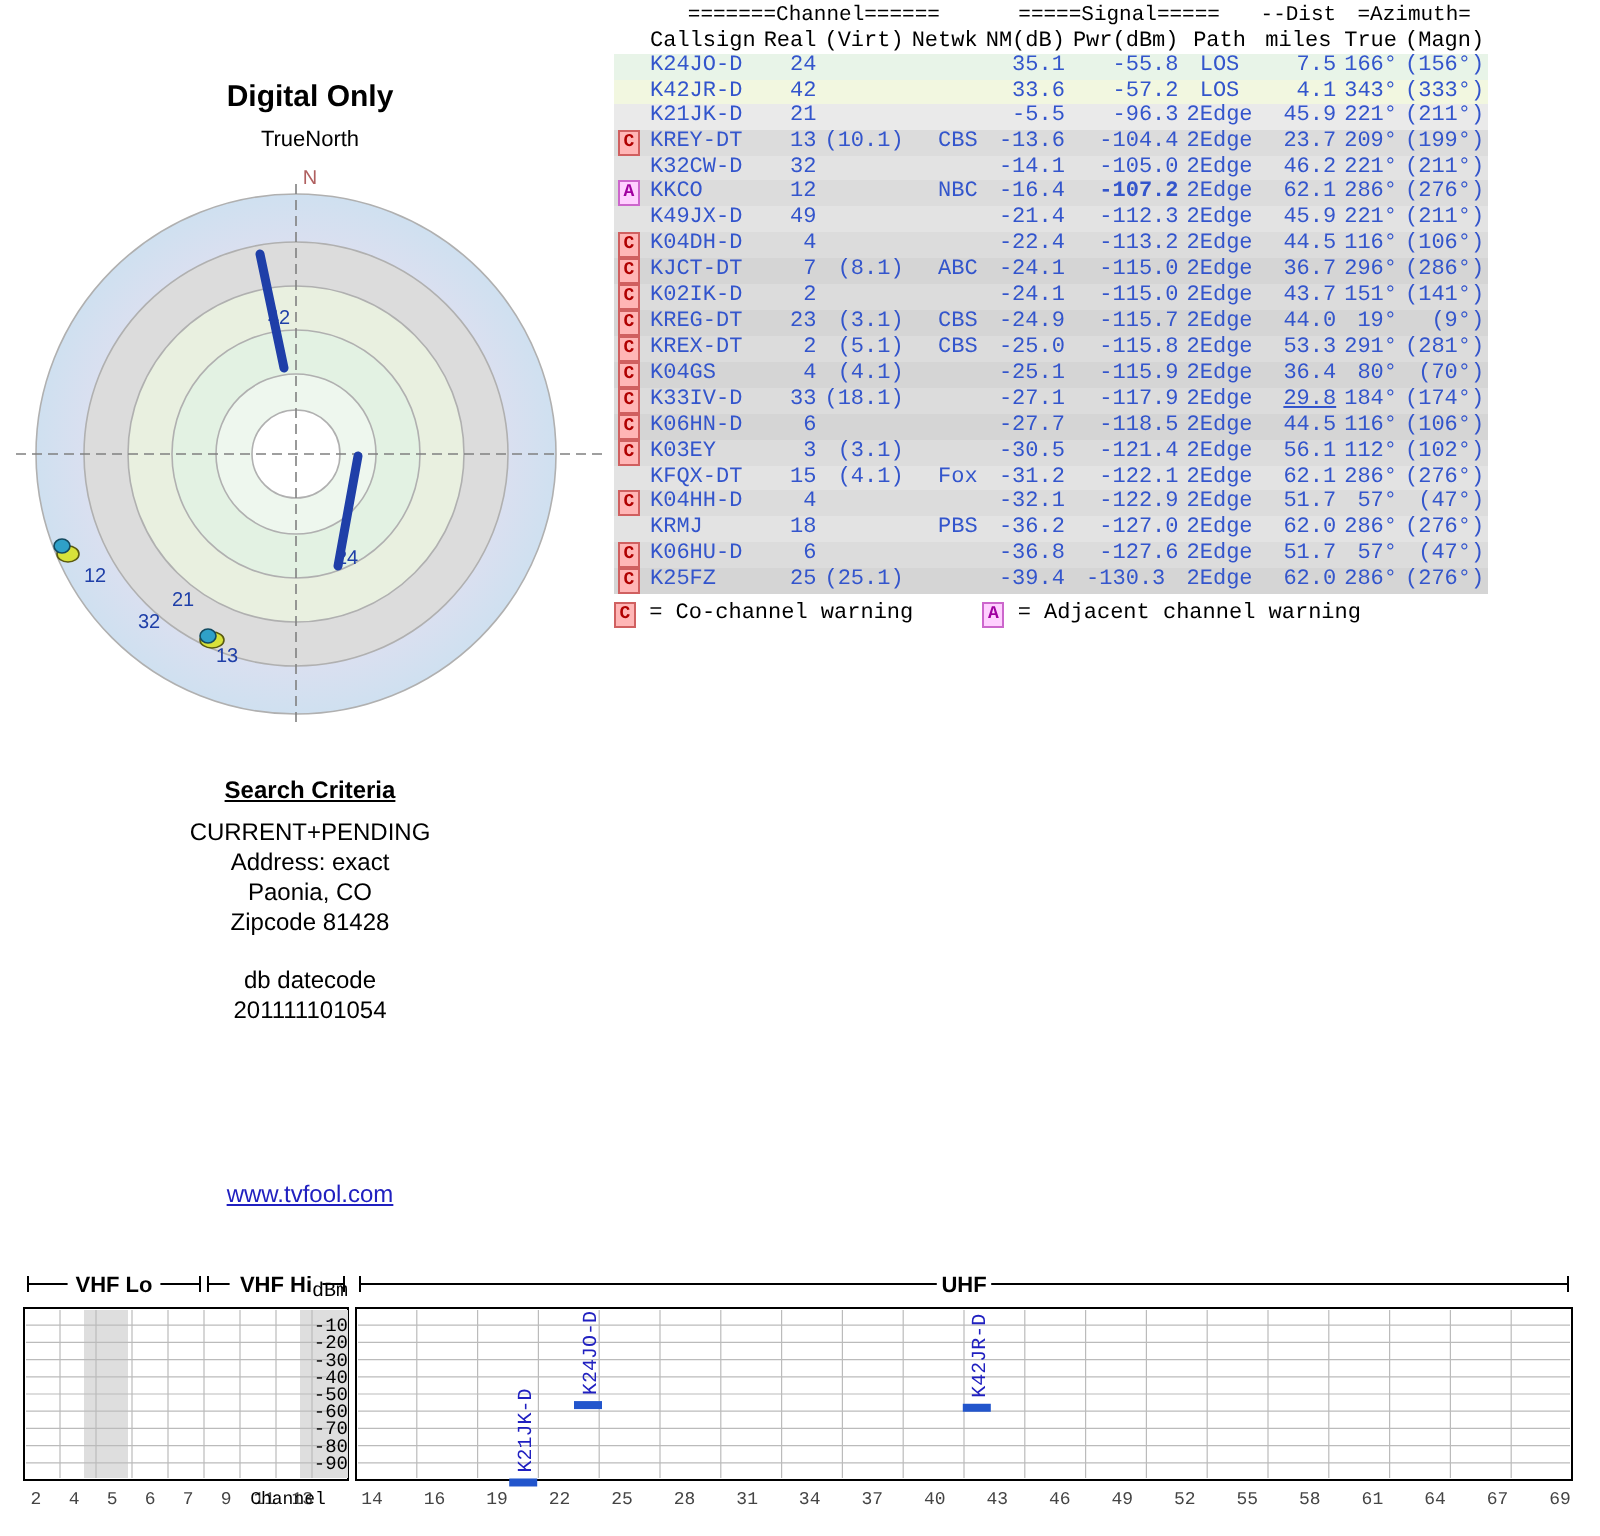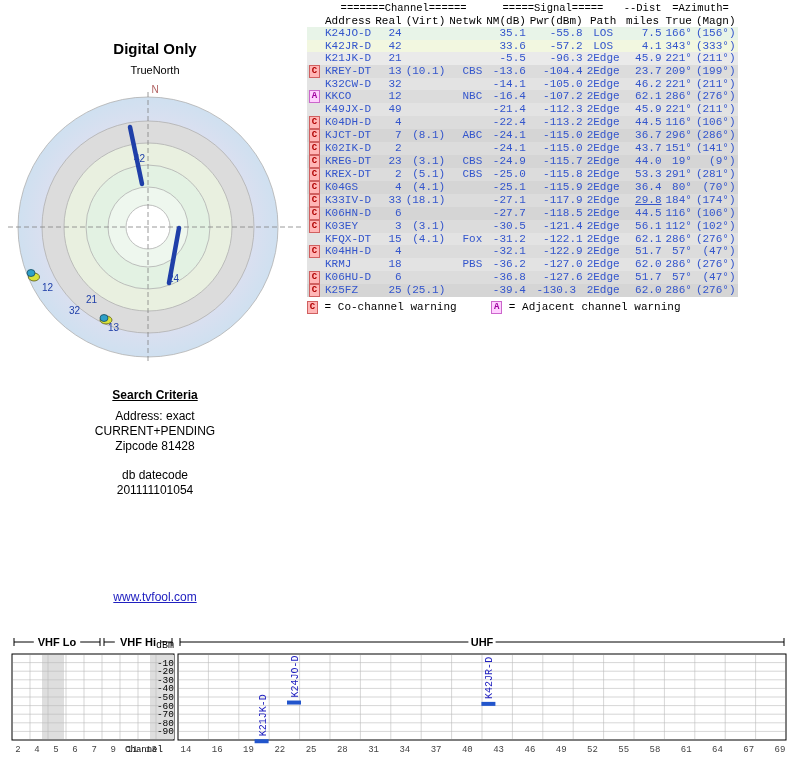--- a/index.html
+++ b/index.html
@@ -91,22 +91,23 @@
       <text x="78" y="211" font-size="10" font-family="Liberation Sans, sans-serif" fill="#1f3fa8">21</text>
       <text x="61" y="222" font-size="10" font-family="Liberation Sans, sans-serif" fill="#1f3fa8">32</text>
       <text x="100" y="239" font-size="10" font-family="Liberation Sans, sans-serif" fill="#1f3fa8">13</text>
     </svg>
   </div>
 </div>
 
 <div id="search-block">
   <div id="search-title">Search Criteria</div>
   <div style="height:6px"></div>
+  <div>CURRENT+PENDING</div>
   <div>Address: exact</div>
-  <div>CURRENT+PENDING</div>
+  <div>Paonia, CO</div>
   <div>Zipcode 81428</div>
   <div id="datecode-block">
     <div>db datecode</div>
     <div>201111101054</div>
   </div>
 </div>
 
 <div id="tvfool-link">www.tvfool.com</div>
 
 <div id="table-panel">
@@ -114,21 +115,21 @@
     <tbody id="table-body">
         <tr class="hdr grp">
           <td class="warncell"></td>
           <td colspan="4">=======Channel======</td>
           <td colspan="3">=====Signal=====</td>
           <td colspan="1">--Dist</td>
           <td colspan="2">=Azimuth=</td>
         </tr>
         <tr class="hdr">
           <td class="warncell"></td>
-          <td class="c-call">Address</td>
+          <td class="c-call">Callsign</td>
           <td class="c-real">Real</td>
           <td class="c-virt">(Virt)</td>
           <td class="c-net">Netwk</td>
           <td class="c-nm">NM(dB)</td>
           <td class="c-pwr">Pwr(dBm)</td>
           <td class="c-path">Path</td>
           <td class="c-dist">miles</td>
           <td class="c-true">True</td>
           <td class="c-magn">(Magn)</td>
         </tr>
@@ -197,21 +198,21 @@
           <td class="c-true" style="color: rgb(51, 85, 204);">221°</td>
           <td class="c-magn" style="color: rgb(51, 85, 204);">(211°)</td>
         </tr>
         <tr style="background: rgb(220, 220, 220);">
           <td class="warncell"><span class="warnbox adj">A</span></td>
           <td class="c-call" style="color: rgb(51, 85, 204);">KKCO</td>
           <td class="c-real" style="color: rgb(51, 85, 204);">12</td>
           <td class="c-virt" style="color: rgb(51, 85, 204);"></td>
           <td class="c-net" style="color: rgb(51, 85, 204);">NBC</td>
           <td class="c-nm" style="color: rgb(51, 85, 204);">-16.4</td>
-          <td class="c-pwr" style="color: rgb(51, 85, 204);">-107.2</td>
+          <td class="c-pwr" style="color: rgb(51, 85, 204); font-weight: bold;">-107.2</td>
           <td class="c-path" style="color: rgb(51, 85, 204);">2Edge</td>
           <td class="c-dist" style="color: rgb(51, 85, 204);">62.1</td>
           <td class="c-true" style="color: rgb(51, 85, 204);">286°</td>
           <td class="c-magn" style="color: rgb(51, 85, 204);">(276°)</td>
         </tr>
         <tr style="background: rgb(227, 227, 227);">
           <td class="warncell"></td>
           <td class="c-call" style="color: rgb(51, 85, 204);">K49JX-D</td>
           <td class="c-real" style="color: rgb(51, 85, 204);">49</td>
           <td class="c-virt" style="color: rgb(51, 85, 204);"></td>

